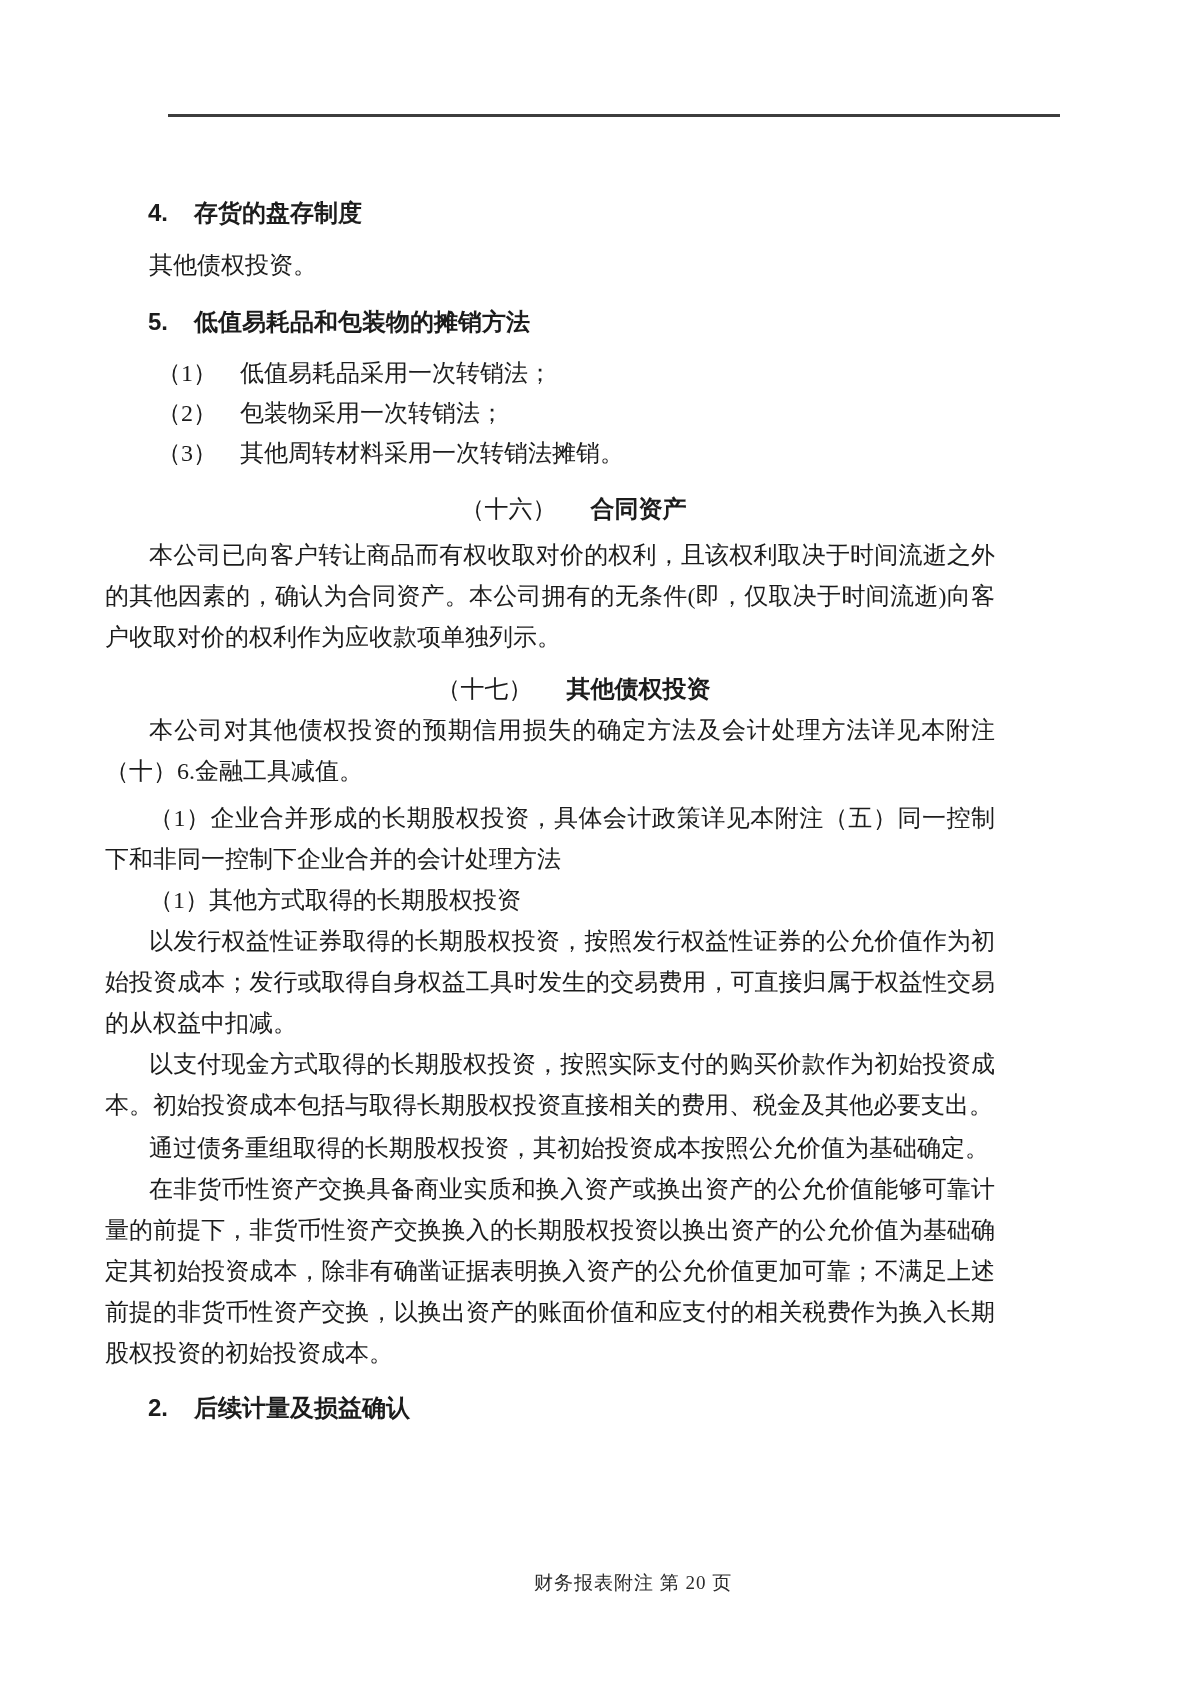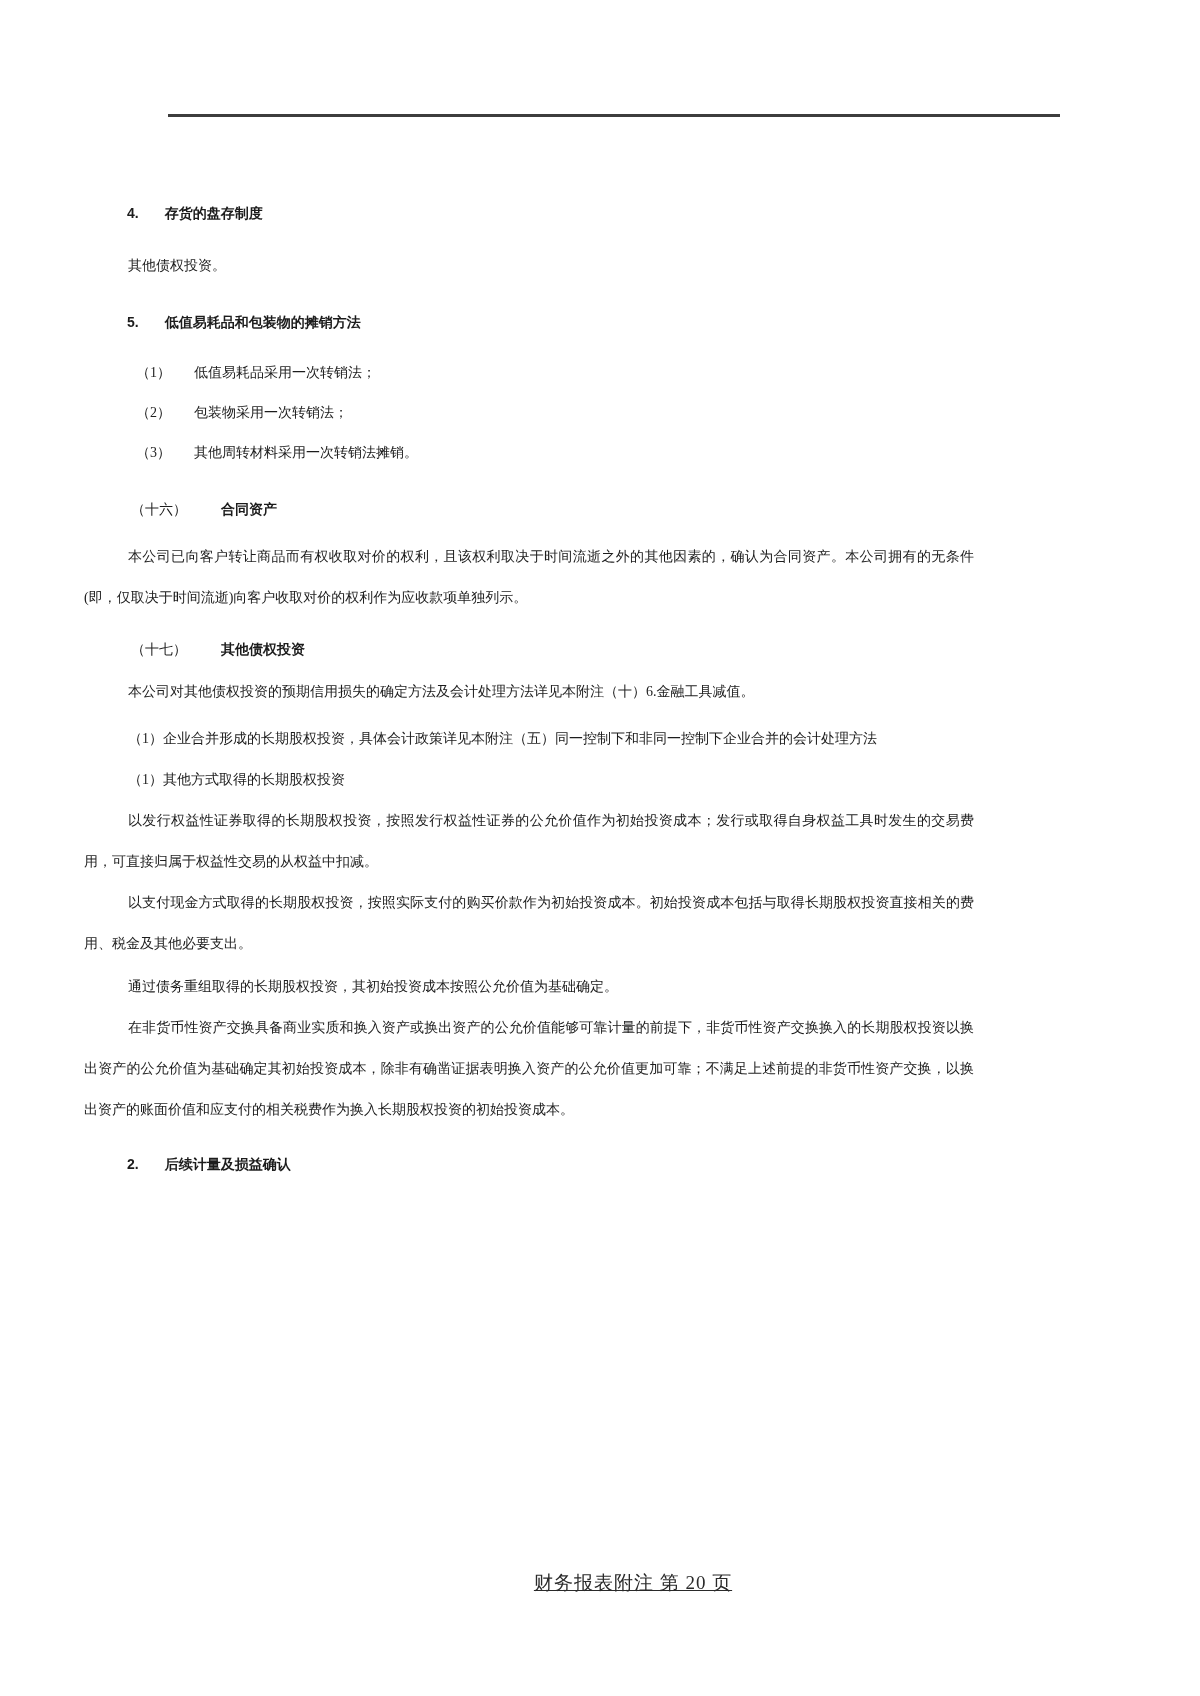--- a/index.html
+++ b/index.html
@@ -13,36 +13,37 @@
     color: #1c1c1c;
     overflow: hidden;
   }
   .header-rule {
     margin-top: 114px;
     margin-left: 168px;
     width: 892px;
     border-top: 3px solid #3d3d3d;
   }
   .content {
-    margin-left: 84px;
+    margin-left: 105px;
     width: 890px;
-    font-size: 14px;
+    font-size: 24px;
   }
   
   .h-num {
     font-weight: bold;
     padding-left: 43px;
     line-height: 42px;
     font-family: "Liberation Sans", "DejaVu Sans", sans-serif;
   }
   .h-num .num { display: inline-block; margin-right: 26px; }
   
   .h-sec {
     padding-left: 47px;
     line-height: 42px;
+    text-align: center;
   }
   .h-sec .sec-marker { font-weight: normal; margin-right: 34px; }
   .h-sec .sec-title { font-weight: bold; font-family: "Liberation Sans", "DejaVu Sans", sans-serif; }
   
   .li {
     padding-left: 52px;
     line-height: 40px;
   }
   .li .li-marker { display: inline-block; margin-right: 23px; }
   
@@ -55,21 +56,20 @@
     position: absolute;
     top: 1562px;
     left: 170px;
     width: 890px;
     padding-left: 36px;
     text-align: center;
     font-size: 19px;
     line-height: 42px;
     color: #2a2a2a;
     letter-spacing: 1px;
-    text-decoration: underline;
   }
 </style>
 </head>
 <body>
 
 <div class="page">
 
   <div class="header-rule"></div>
 
   <div class="content">

